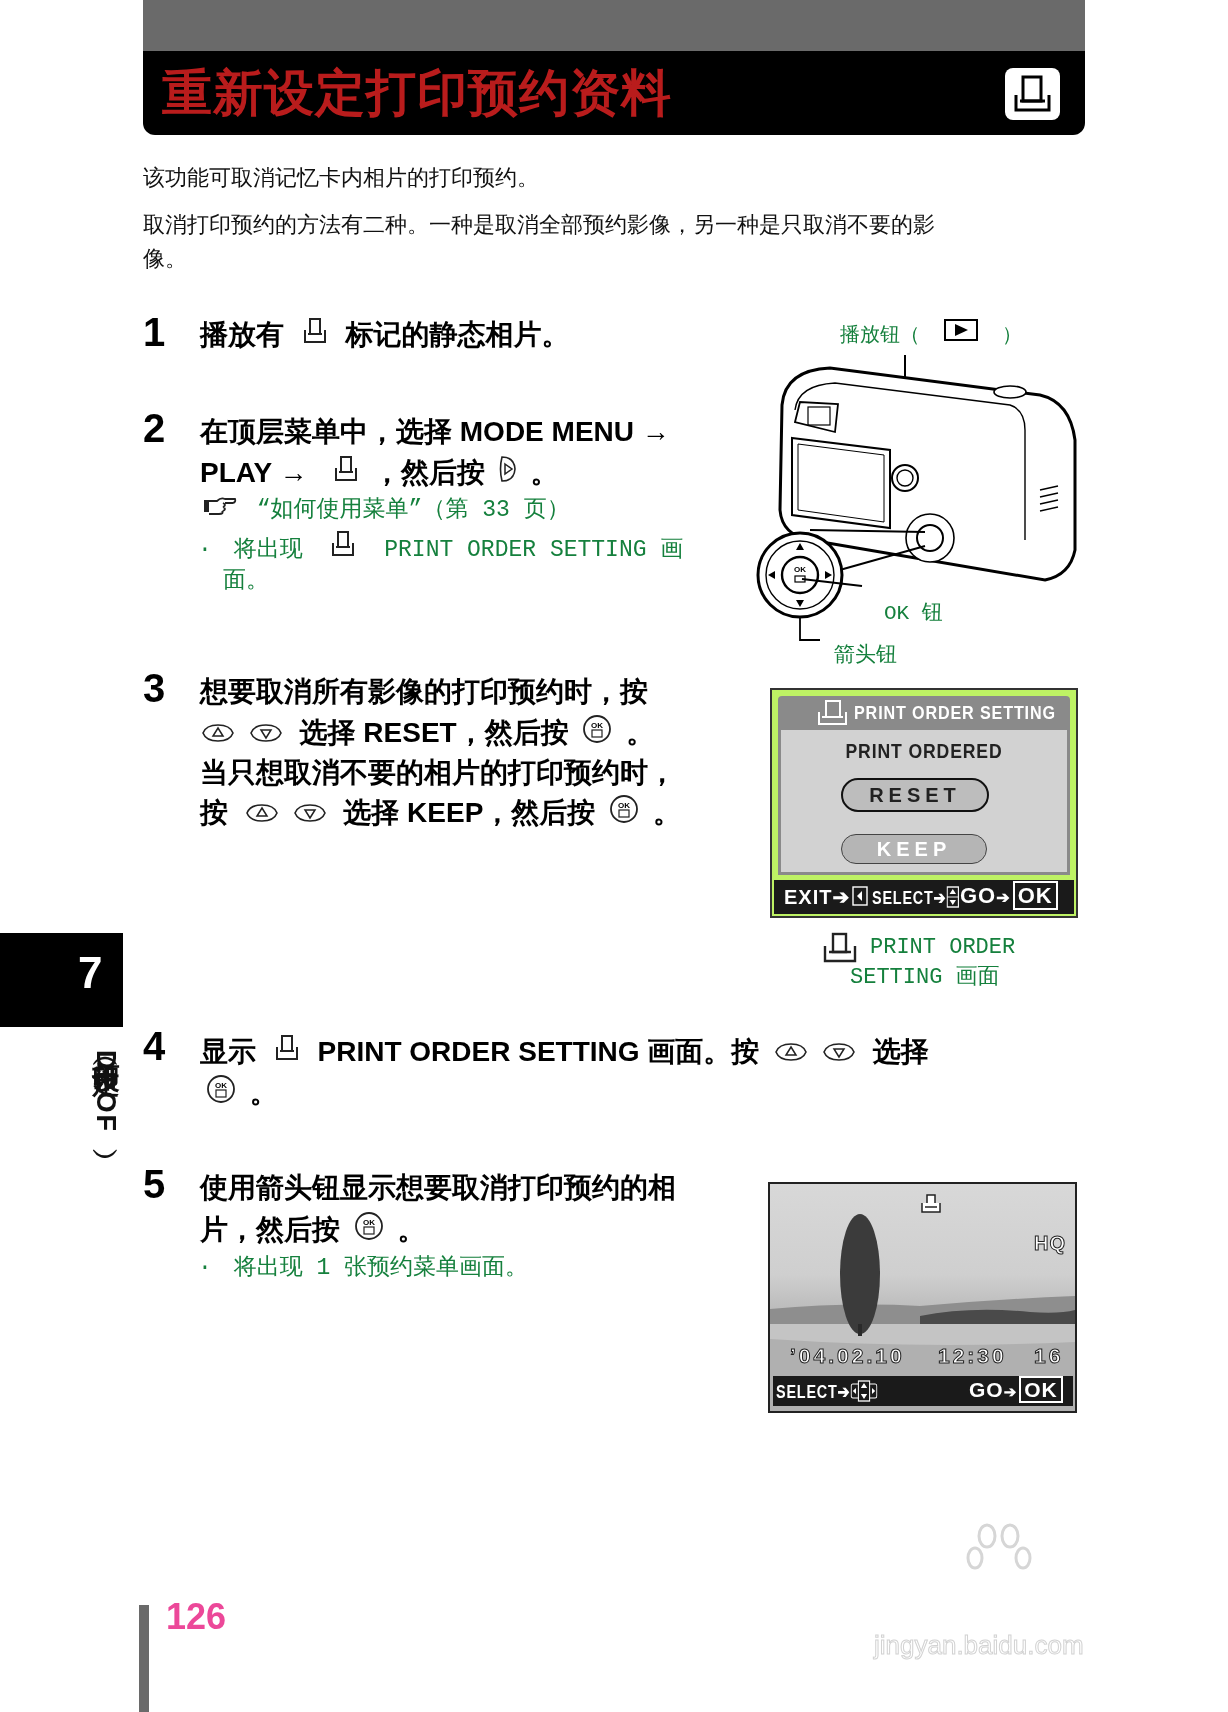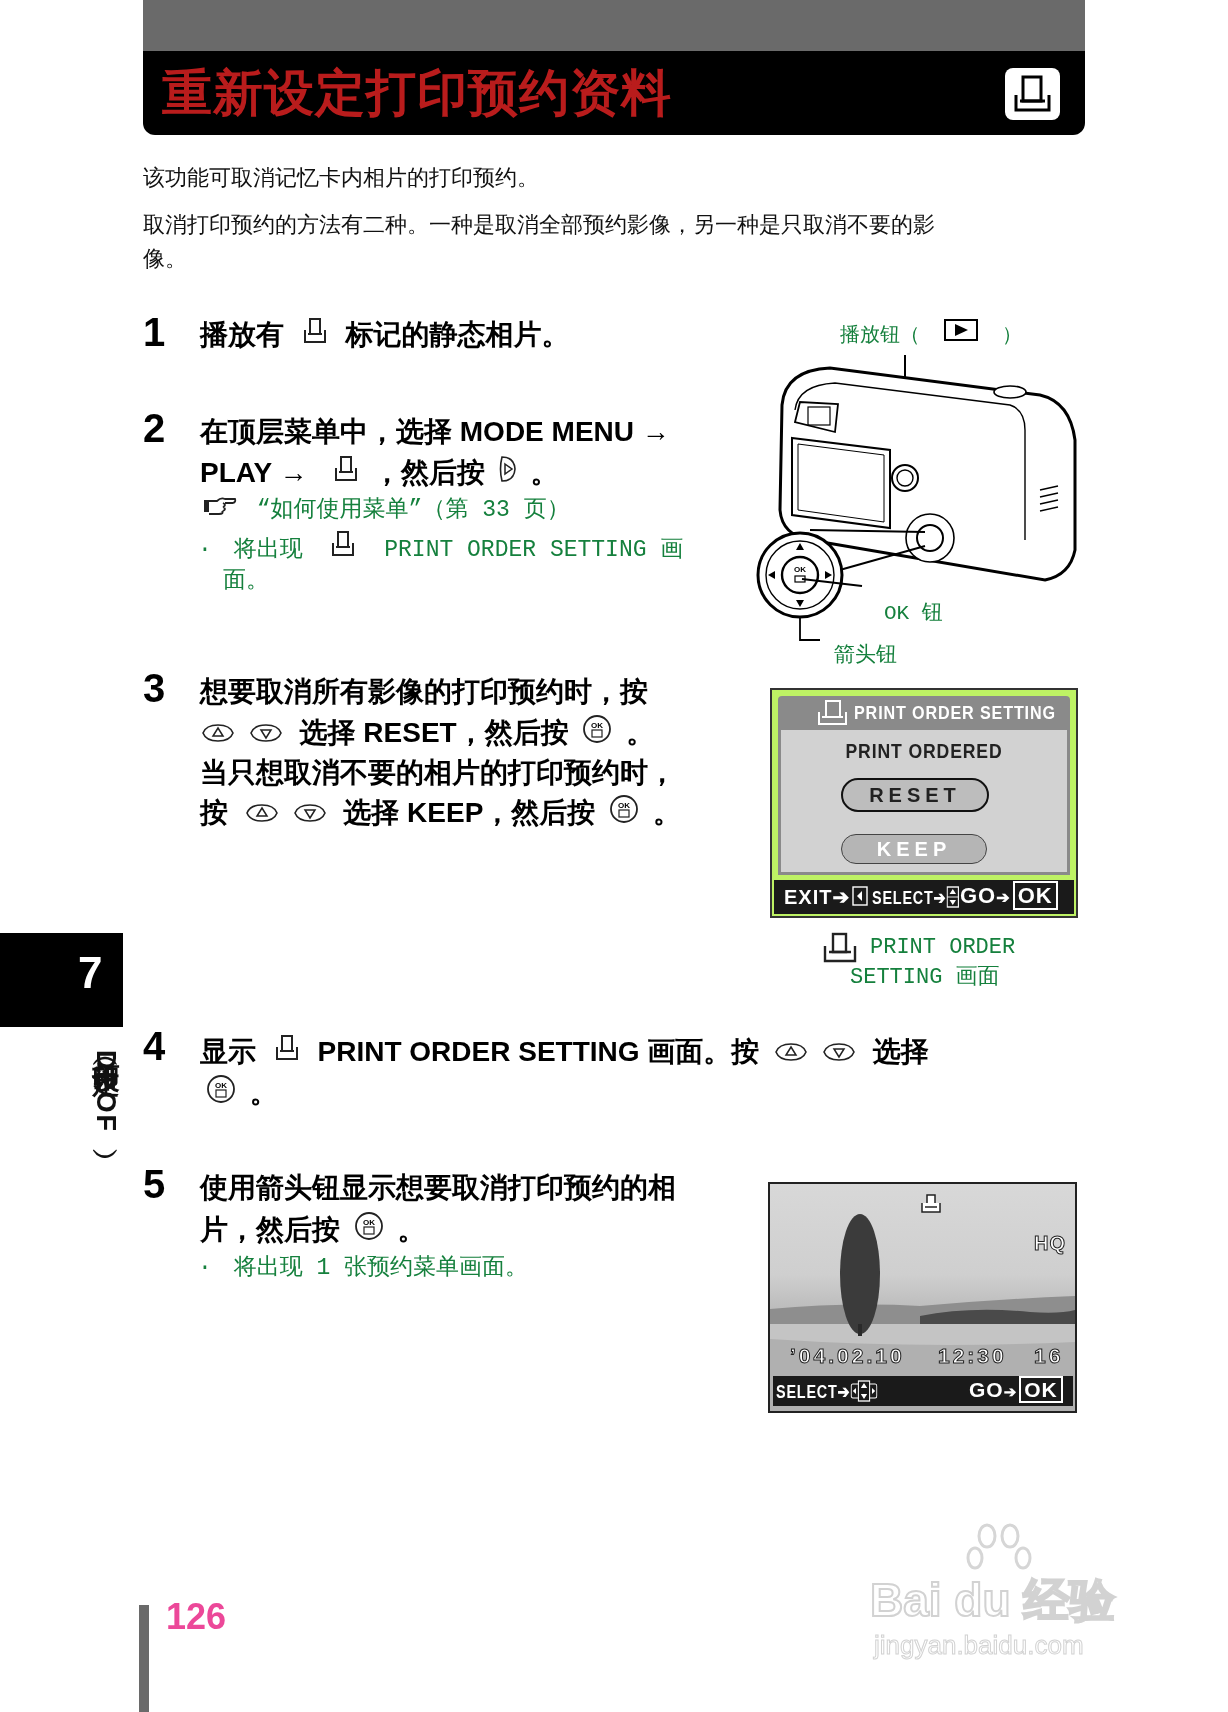--- a/index.html
+++ b/index.html
@@ -320,15 +320,14 @@
 <div class="abs page-bar"></div>
 <div class="abs page-num">126</div>
 
 <div class="abs watermark">
   <svg class="abs" style="left:95px;top:0;" width="70" height="70" viewBox="0 0 70 70">
     <ellipse cx="22" cy="16" rx="8" ry="11" fill="none" stroke="#d6d6d6" stroke-width="3"></ellipse>
     <ellipse cx="45" cy="16" rx="8" ry="11" fill="none" stroke="#d6d6d6" stroke-width="3"></ellipse>
     <ellipse cx="10" cy="38" rx="7" ry="10" fill="none" stroke="#d6d6d6" stroke-width="3"></ellipse>
     <ellipse cx="58" cy="38" rx="7" ry="10" fill="none" stroke="#d6d6d6" stroke-width="3"></ellipse>
   </svg>
-  <div class="abs" style="left:0;top:50px;font-family:'Liberation Sans',sans-serif;font-weight:bold;font-size:46px;color:#fff;-webkit-text-stroke:2px #d2d2d2;white-space:nowrap;">Bai du 经验</div>
   <div class="abs" style="left:4px;top:110px;font-family:'Liberation Sans',sans-serif;font-size:26px;color:#fff;-webkit-text-stroke:1px #d2d2d2;white-space:nowrap;">jingyan.baidu.com</div>
 </div>
 
 </body></html>

